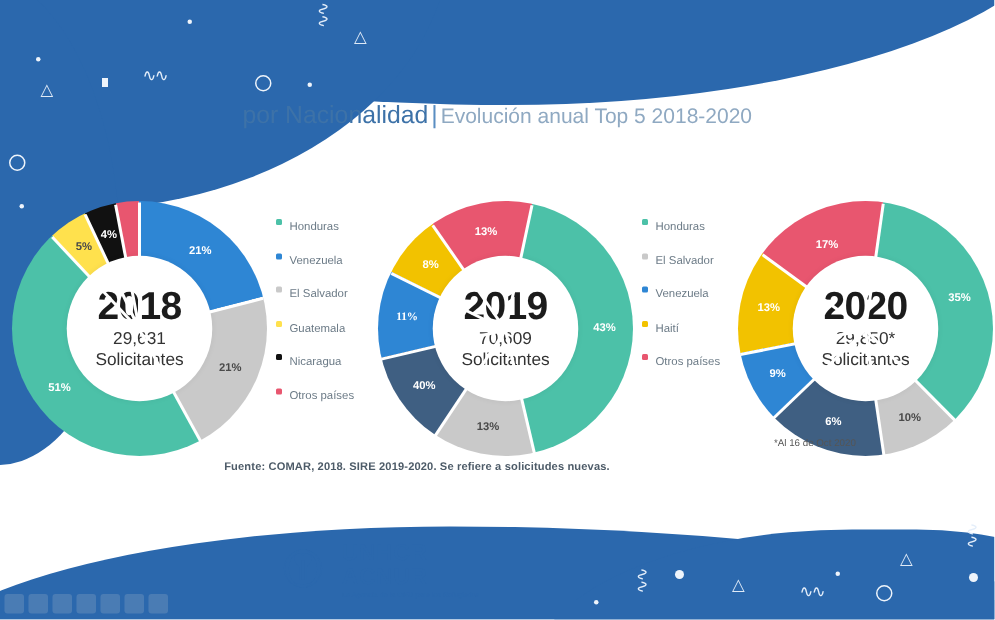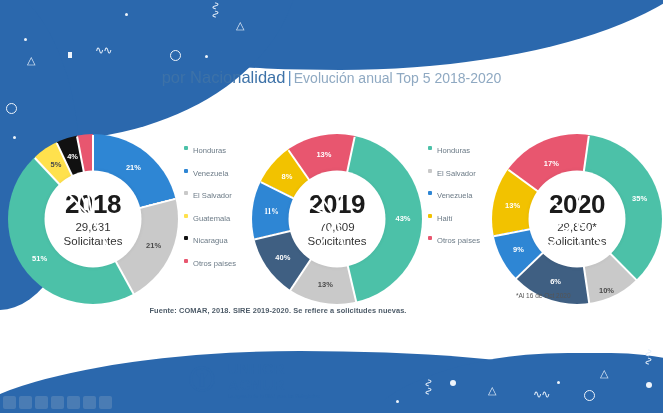--- a/index.html
+++ b/index.html
@@ -244,21 +244,21 @@
     </div>
 
     <div class="chart-block c3">
       <div class="donut" id="donut2" style="background: conic-gradient(from 8deg, rgb(76, 193, 168) 0deg, rgb(76, 193, 168) 127.273deg, rgb(201, 201, 201) 127.273deg, rgb(201, 201, 201) 163.636deg, rgb(63, 95, 130) 163.636deg, rgb(63, 95, 130) 218.182deg, rgb(46, 134, 212) 218.182deg, rgb(46, 134, 212) 250.909deg, rgb(242, 194, 0) 250.909deg, rgb(242, 194, 0) 298.182deg, rgb(232, 86, 111) 298.182deg, rgb(232, 86, 111) 360deg);">
         <div class="hole">
           <div class="yr">2020</div>
           <div class="cnt">29,850*</div>
           <div class="lbl">Solicitantes</div>
         </div>
       <div class="pct" style="left: 147.639px; top: 64.2069px;">35%</div>
-          <div class="pct dark" style="left: 114.496px; top: 144.042px; margin-top: 12px;">10%</div>
+          <div class="pct dark" style="left: 114.496px; top: 144.042px;">10%</div>
           <div class="pct" style="left: 63.6115px; top: 147.438px;">6%</div>
           <div class="pct" style="left: 26.4331px; top: 115.429px;">9%</div>
           <div class="pct" style="left: 20.5758px; top: 70.6639px;">13%</div>
           <div class="pct" style="left: 59.3082px; top: 29px;">17%</div>
           <div style="position: absolute; left: 85px; top: 85px; width: 85px; height: 2px; background: rgb(255, 255, 255); transform-origin: 0px 50%; transform: rotate(-82deg);"></div>
           <div style="position: absolute; left: 85px; top: 85px; width: 85px; height: 2px; background: rgb(255, 255, 255); transform-origin: 0px 50%; transform: rotate(45.2727deg);"></div>
           <div style="position: absolute; left: 85px; top: 85px; width: 85px; height: 2px; background: rgb(255, 255, 255); transform-origin: 0px 50%; transform: rotate(81.6364deg);"></div>
           <div style="position: absolute; left: 85px; top: 85px; width: 85px; height: 2px; background: rgb(255, 255, 255); transform-origin: 0px 50%; transform: rotate(136.182deg);"></div>
           <div style="position: absolute; left: 85px; top: 85px; width: 85px; height: 2px; background: rgb(255, 255, 255); transform-origin: 0px 50%; transform: rotate(168.909deg);"></div>
           <div style="position: absolute; left: 85px; top: 85px; width: 85px; height: 2px; background: rgb(255, 255, 255); transform-origin: 0px 50%; transform: rotate(216.182deg);"></div>

